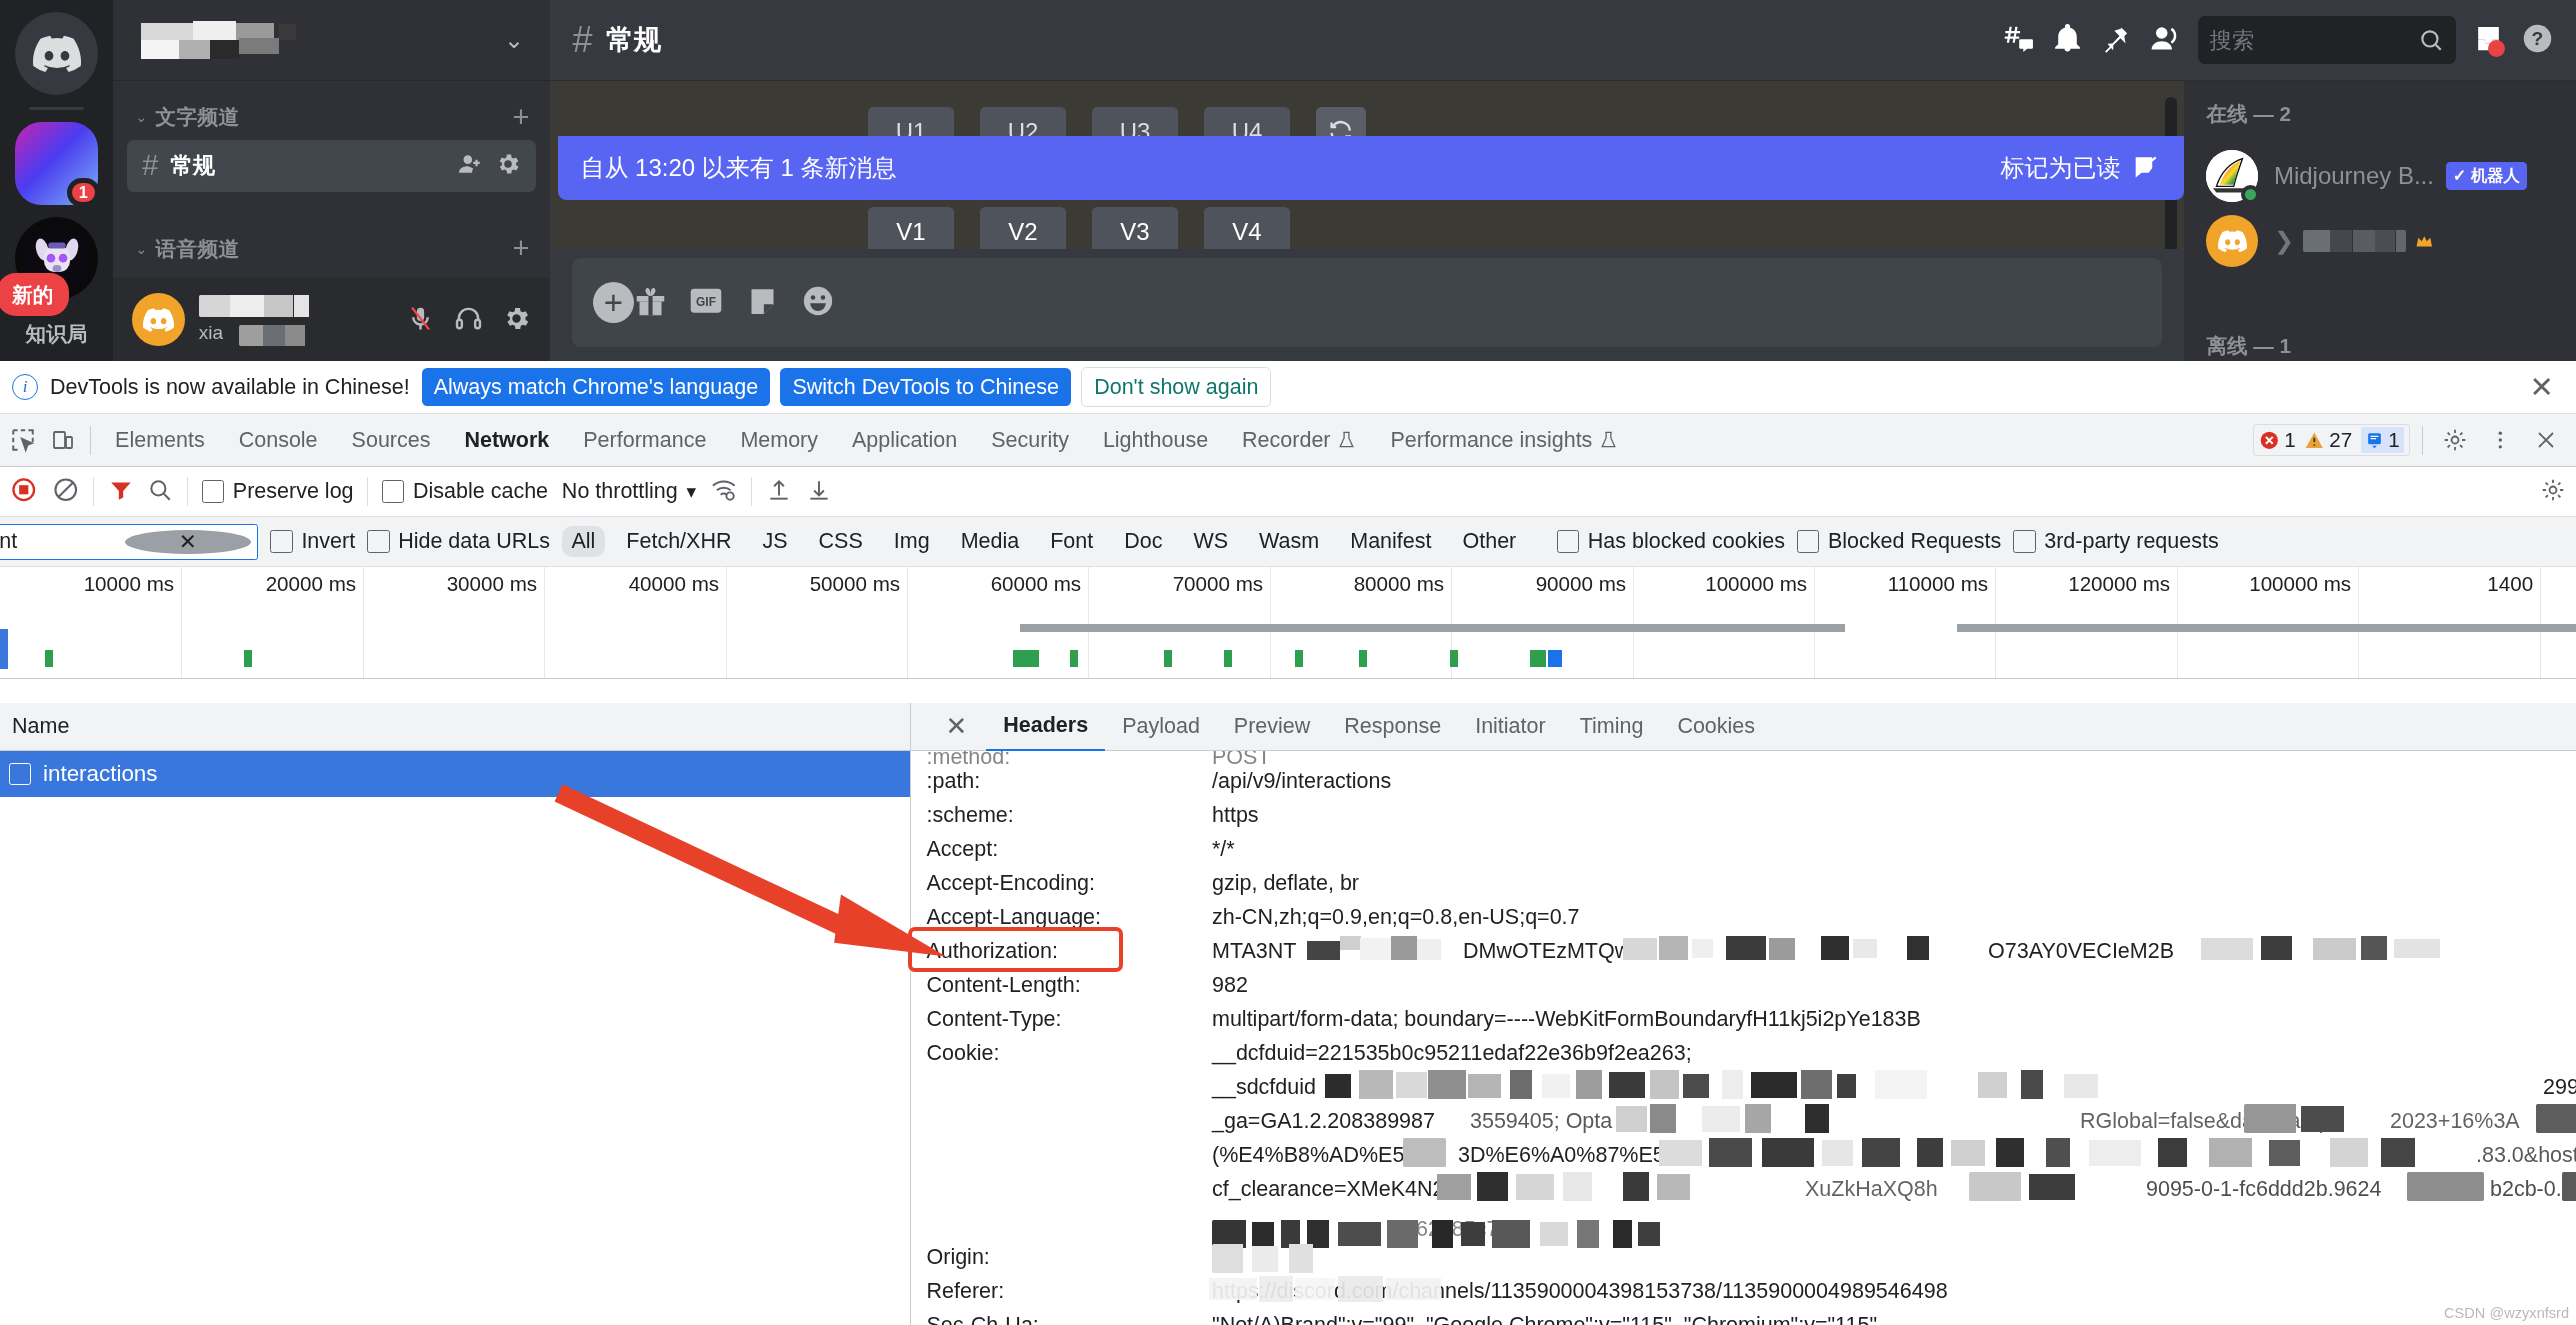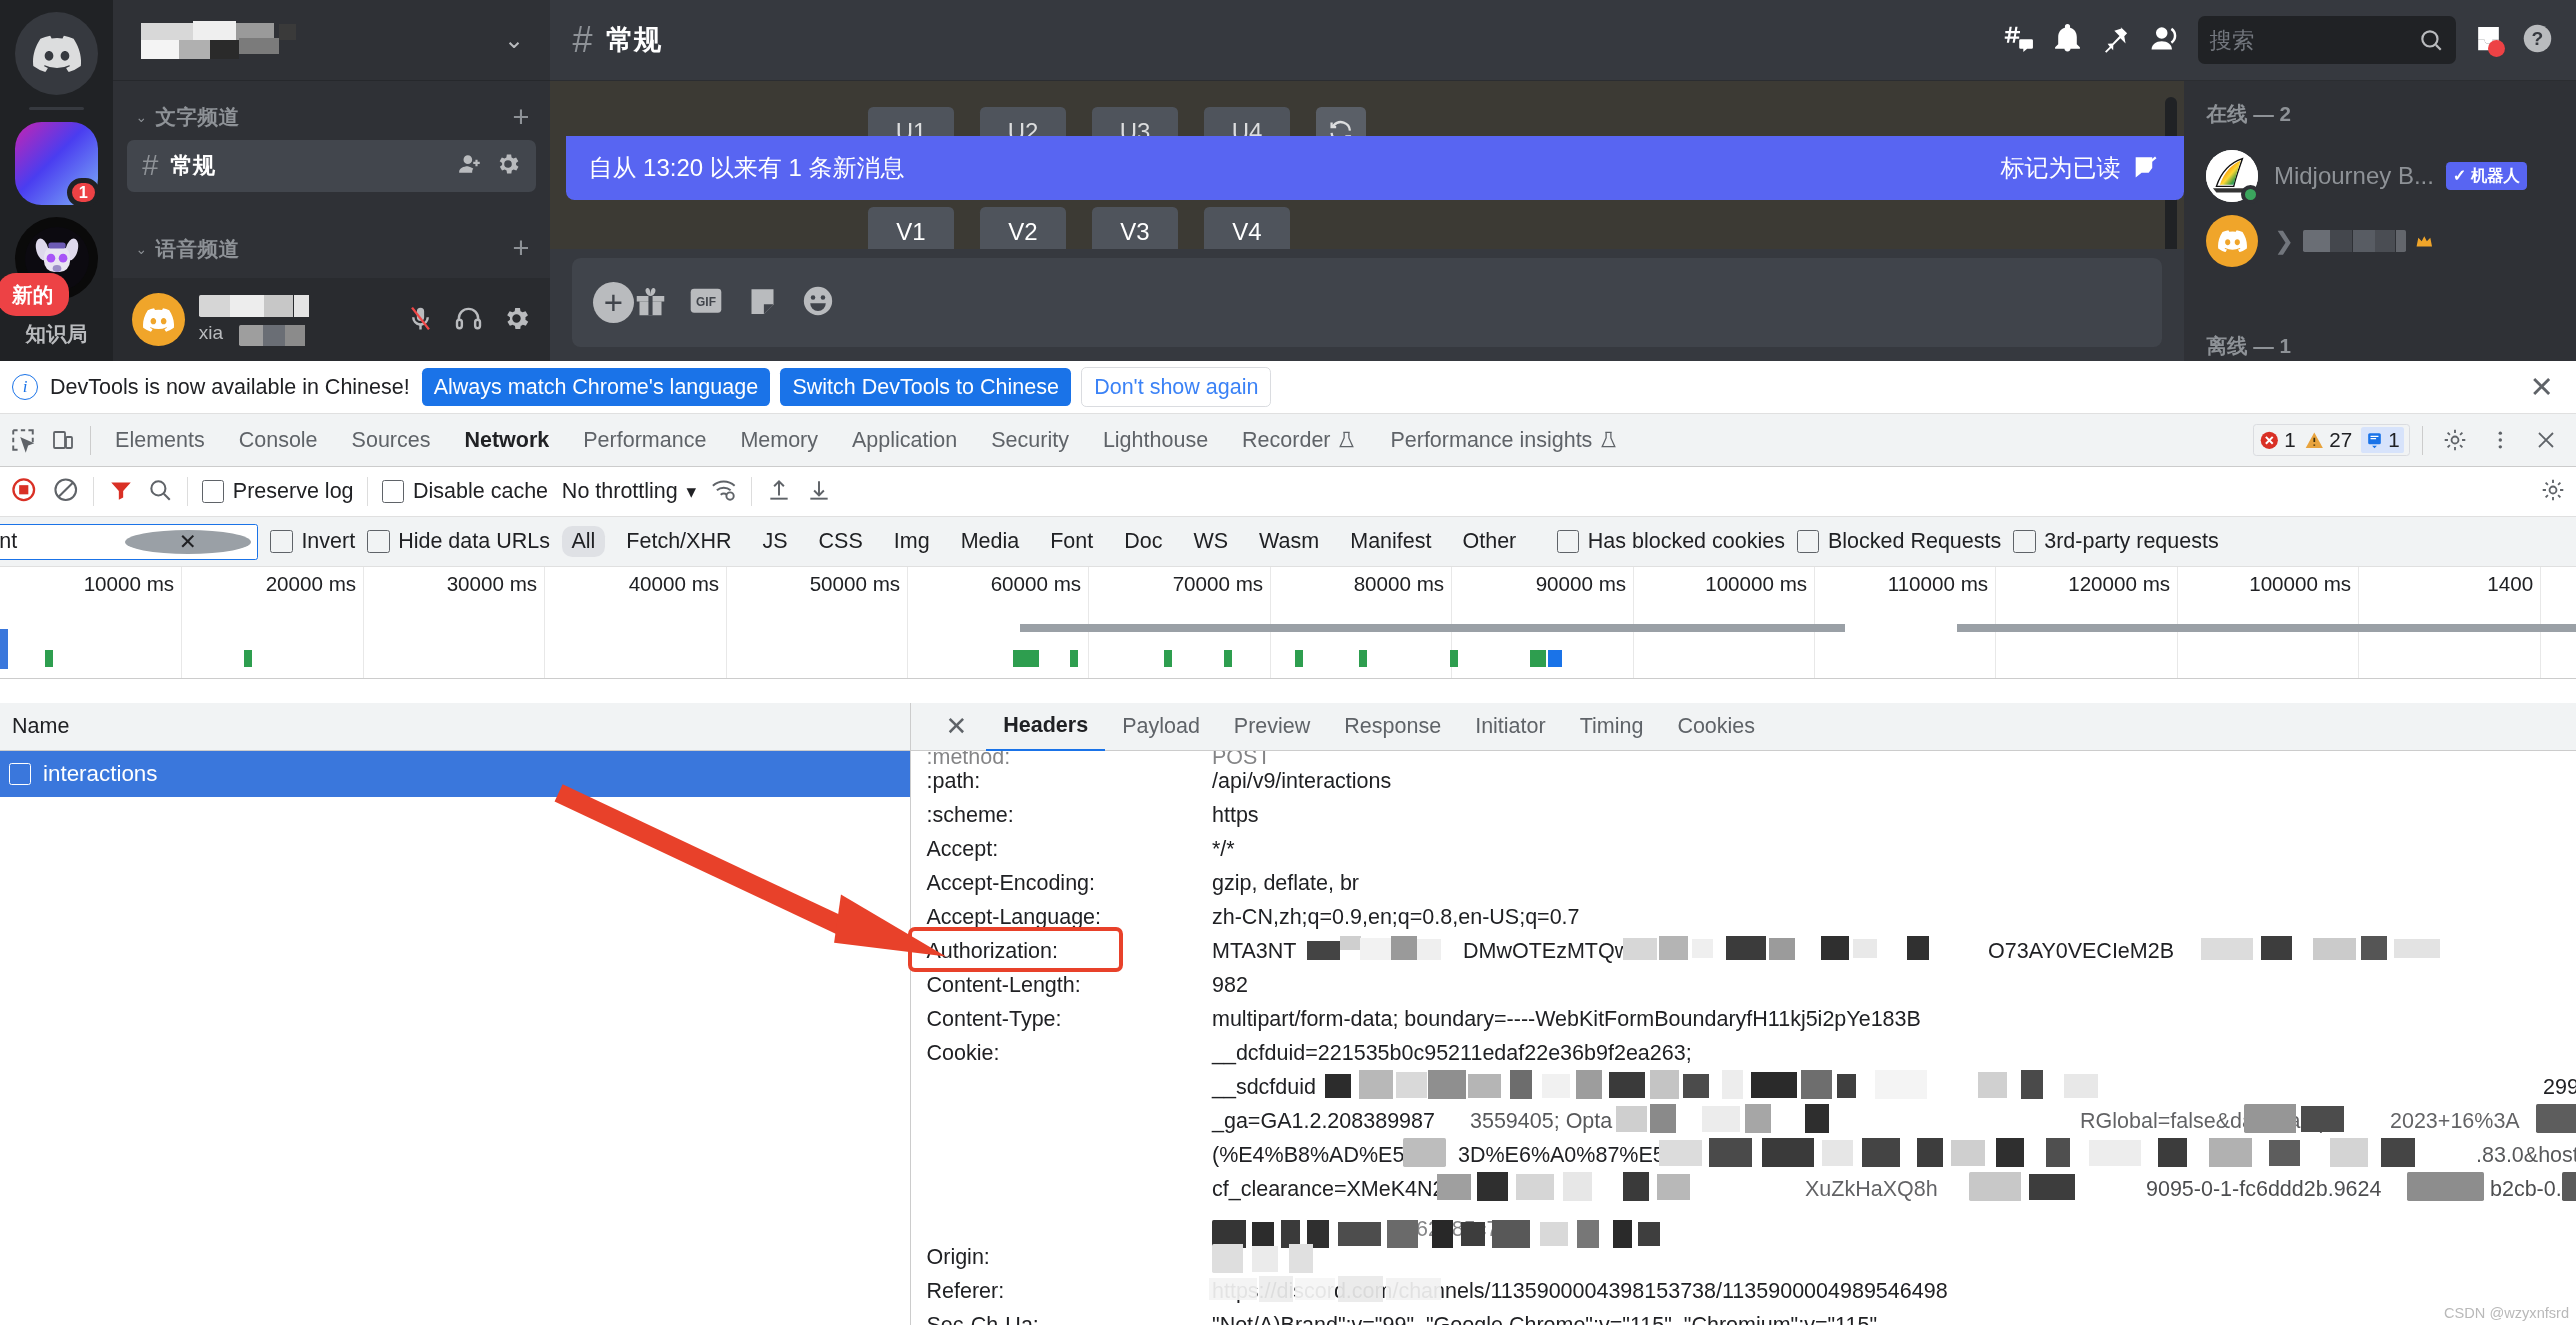--- a/index.html
+++ b/index.html
@@ -68,21 +68,21 @@
   .msg-wrap{ position:absolute; left:0; top:0; right:0; bottom:112px; background:#3c3a34; overflow:hidden; }
   .ubtns{ position:absolute; left:318px; top:26px; display:flex; gap:26px; }
   .ubtn{ width:86px; height:50px; border-radius:5.2px; background:#4f545c; color:#dcddde;
      display:flex; align-items:center; justify-content:center; font-size:24px; }
   .vbtns{ position:absolute; left:318px; top:126px; display:flex; gap:26px; }
   .vbtn{ width:86px; height:50px; border-radius:5.2px; background:#4f545c; color:#fff;
      display:flex; align-items:center; justify-content:center; font-size:24px; }
   .redo{ width:50px; height:50px; border-radius:5.2px; background:#5a5f67; display:flex;
      align-items:center; justify-content:center; }
 
-  .newbanner{ position:absolute; left:16px; top:55px; right:0; height:64px; background:#5865f2;
+  .newbanner{ position:absolute; left:8px; top:55px; right:0; height:64px; background:#5865f2;
      border-radius:0 0 8.6px 8.6px; display:flex; align-items:center; padding:0 22.4px; z-index:3; }
   .newbanner .l{ color:#fff; font-size:24px; flex:1; }
   .newbanner .r{ color:#fff; font-size:24px; display:flex; align-items:center; gap:12px; }
 
   .composer{ position:absolute; left:22.4px; right:22.4px; bottom:13.8px; height:89px; background:#40444b;
      border-radius:8.6px; display:flex; align-items:center; padding:0 20.6px; }
   .plus-circle{ width:41px; height:41px; border-radius:50%; background:#b9bbbe; color:#40444b;
      display:flex; align-items:center; justify-content:center; font-size:33px; line-height:1; font-weight:300;}
   .composer .ph{ color:#72767d; font-size:24px; flex:1; margin-left:19px; }
   .composer .tools{ display:flex; align-items:center; gap:22.4px; }
@@ -101,21 +101,21 @@
   .devtools{ position:absolute; left:0; top:361px; width:2576px; height:965px; background:#fff;
      font-family:"Liberation Sans", sans-serif; }
   .dt-notice{ height:53px; border-bottom:0.9px solid #e0e0e0; display:flex; align-items:center;
      padding:0 12px; background:#fff; }
   .info-i{ width:26px; height:26px; border-radius:50%; border:1.7px solid #1a73e8; color:#1a73e8;
      font-size:17px; display:flex; align-items:center; justify-content:center; font-style:italic;
      font-family:"Liberation Serif", serif; flex-shrink:0; }
   .dt-notice .txt{ font-size:21.5px; color:#202124; margin:0 12px; }
   .btn-blue{ background:#1a73e8; color:#fff; font-size:21.5px; border-radius:5.2px; padding:6.9px 12px;
      margin-right:10.3px; white-space:nowrap; }
-  .btn-white{ background:#fff; color:#3b82f6; font-size:21.5px; border:0.9px solid #dadce0;
+  .btn-white{ background:#fff; color:#0f766e; font-size:21.5px; border:0.9px solid #dadce0;
      border-radius:5.2px; padding:6.9px 12px; white-space:nowrap; }
   .dt-notice .close{ margin-left:auto; color:#5f6368; font-size:29px; padding-right:10.3px; }
 
   .dt-tabs{ height:53px; border-bottom:0.9px solid #ccc; display:flex; align-items:center;
      background:#f1f3f4; padding-left:3.4px; }
   .ticon{ width:40px; height:40px; display:flex; align-items:center; justify-content:center; color:#5f6368; }
   .tabdiv{ width:0.9px; height:29px; background:#ccc; margin:0 6.9px; }
   .tab{ font-size:21.5px; color:#5f6368; padding:0 17px; height:53px; display:flex; align-items:center;
      white-space:nowrap; }
   .tab.sel{ color:#202124; font-weight:bold; }

